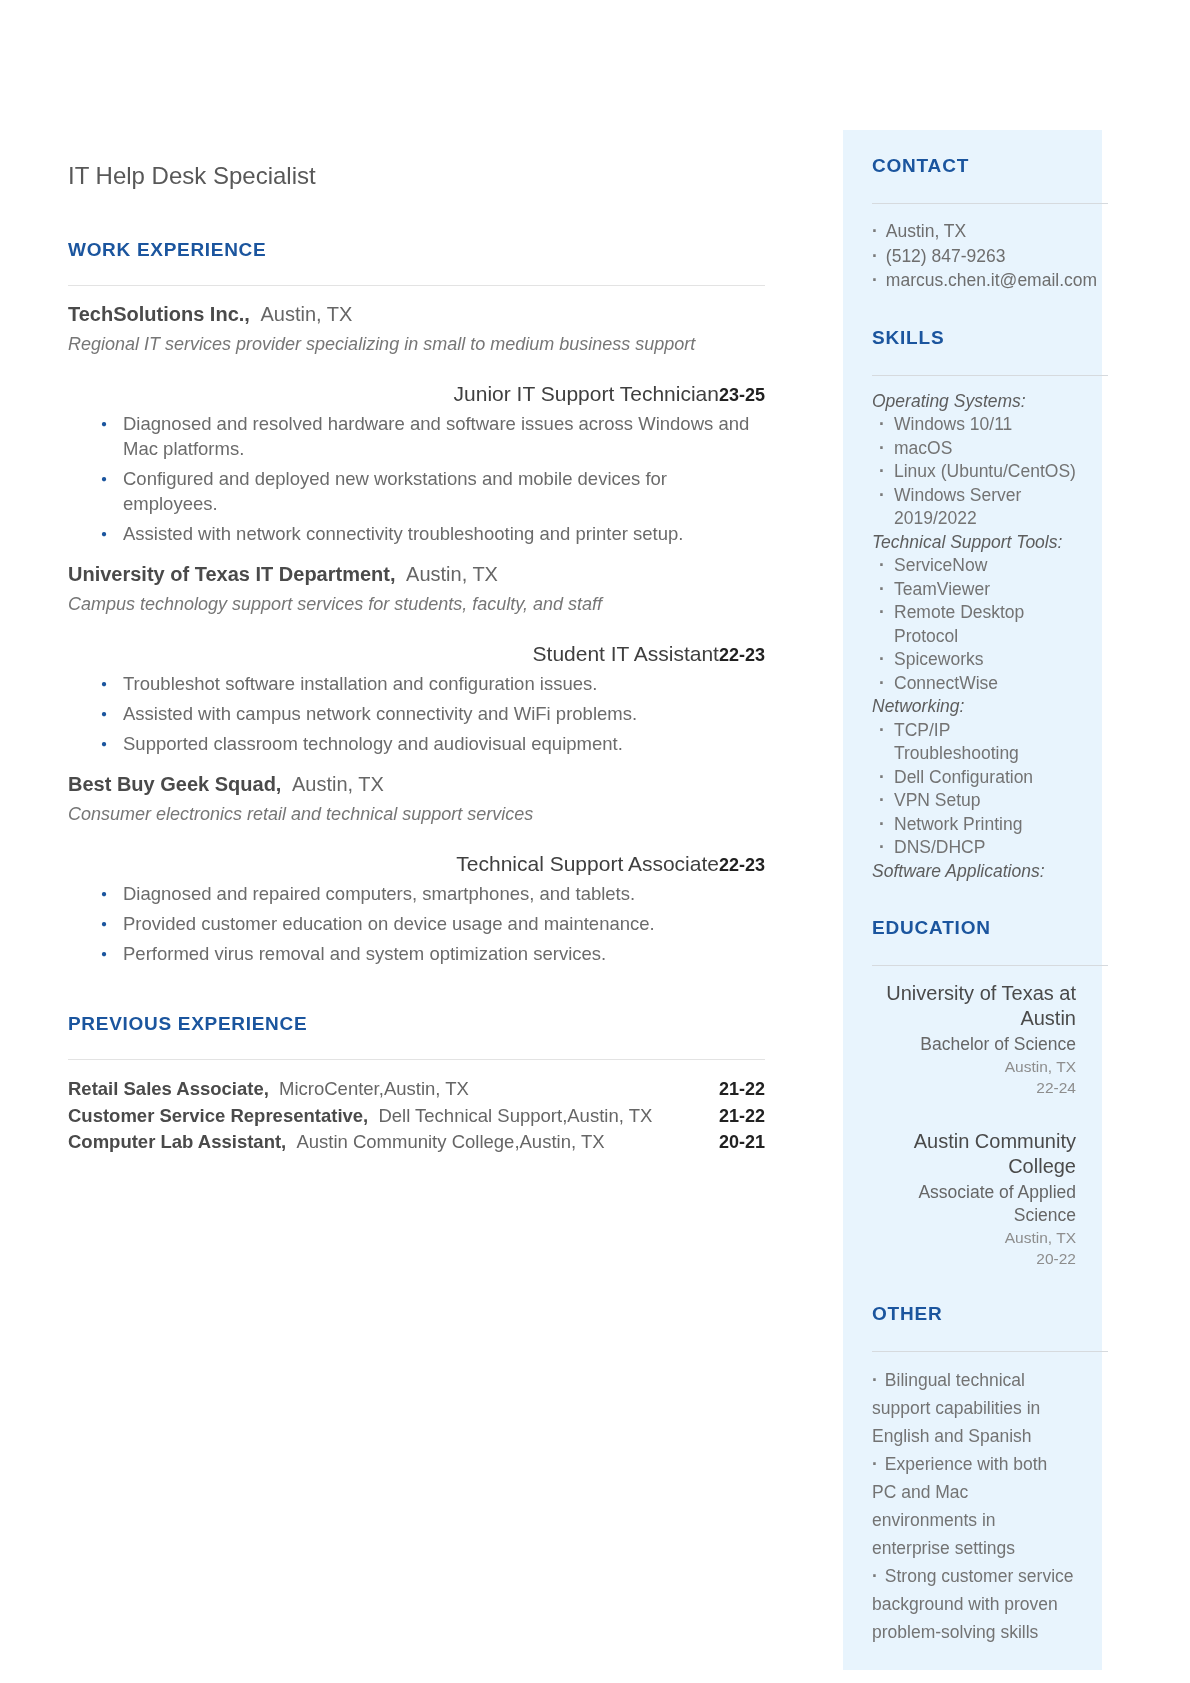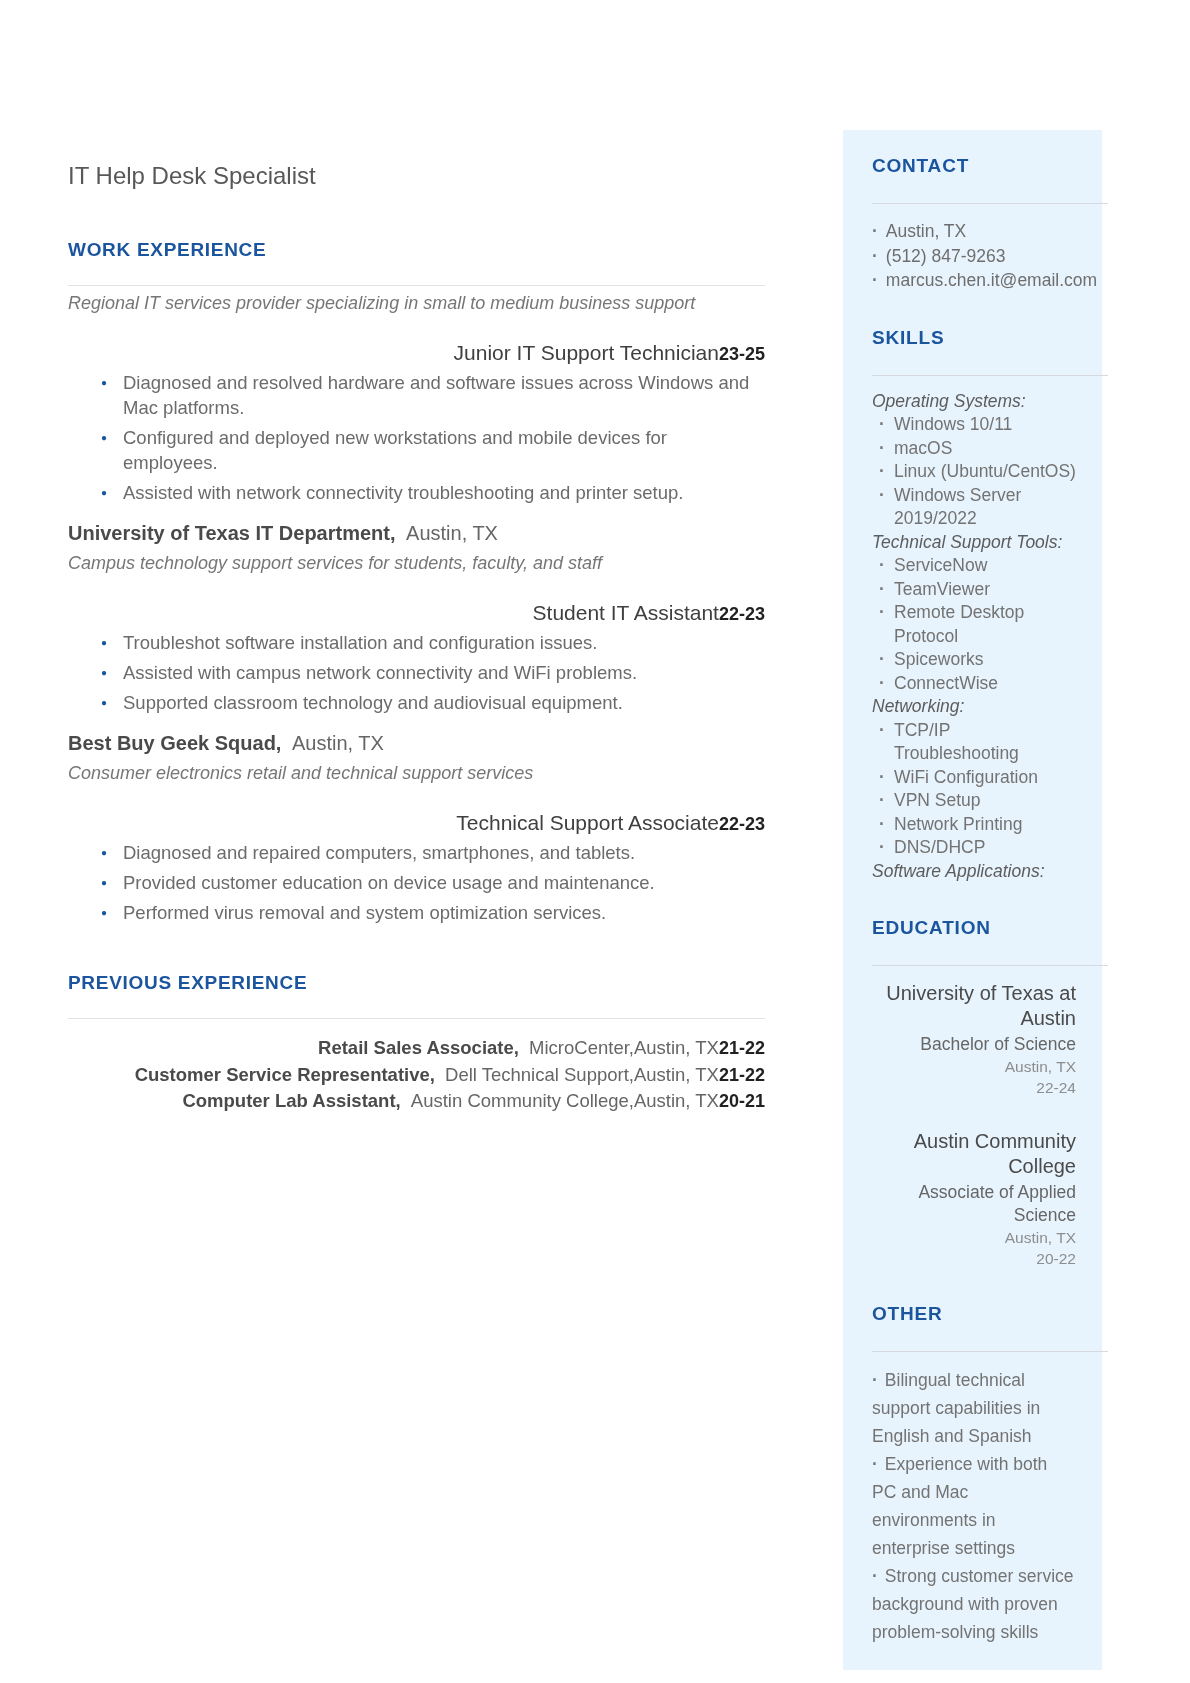--- a/index.html
+++ b/index.html
@@ -37,21 +37,21 @@
   ul.bullets li {
     position: relative; padding-left: 55px; font-size: 18.5px; color: #6b6b6b;
     line-height: 25px; margin-bottom: 5px;
   }
   ul.bullets li::before {
     content: "●"; position: absolute; left: 33px; top: 0;
     color: #1b559e; font-size: 10px; line-height: 25px;
   }
 
   .prev-list { margin-top: 16px; }
-  .prev-row { display: flex; justify-content: flex-end; align-items: baseline; line-height: 25.5px; }
+  .prev-row { display: flex; justify-content: space-between; align-items: baseline; line-height: 25.5px; }
   .prev-left { font-size: 18.5px; color: #666; }
   .prev-role { font-weight: 700; color: #4a4a4a; }
   .prev-org { margin-left: 5px; }
   .prev-dates { font-size: 18px; font-weight: 700; color: #212121; }
 
   
   .sidebar {
     position: absolute; left: 843px; top: 130px; width: 259px; min-height: 1452px;
     background: #e8f4fd; padding: 25px 26px 24px 29px;
   }
@@ -90,20 +90,24 @@
 <div class="page">
 
   <div class="main">
 
     <div class="subtitle">IT Help Desk Specialist</div>
 
     <div class="sec-head">WORK EXPERIENCE</div>
     <hr class="rule">
 
     <div class="job">
+      <div class="org-line">
+        <span class="org-name">TechSolutions Inc.,</span>
+        <span class="org-loc">Austin, TX</span>
+      </div>
       <div class="org-desc">Regional IT services provider specializing in small to medium business support</div>
       <div class="role-row">
         <span class="role-title">Junior IT Support Technician</span>
         <span class="role-dates">23-25</span>
       </div>
       <ul class="bullets">
         <li>Diagnosed and resolved hardware and software issues across Windows and Mac platforms.</li>
         <li>Configured and deployed new workstations and mobile devices for employees.</li>
         <li>Assisted with network connectivity troubleshooting and printer setup.</li>
       </ul>
@@ -201,21 +205,21 @@
           <li>ServiceNow</li>
           <li>TeamViewer</li>
           <li>Remote Desktop Protocol</li>
           <li>Spiceworks</li>
           <li>ConnectWise</li>
         </ul>
 
         <div class="skill-group-label">Networking:</div>
         <ul class="sb-items">
           <li>TCP/IP Troubleshooting</li>
-          <li>WiFi Configuration</li>
+          <li>Dell Configuration</li>
           <li>VPN Setup</li>
           <li>Network Printing</li>
           <li>DNS/DHCP</li>
         </ul>
 
         <div class="skill-group-label">Software Applications:</div>
 
       </div>
     </div>
 

